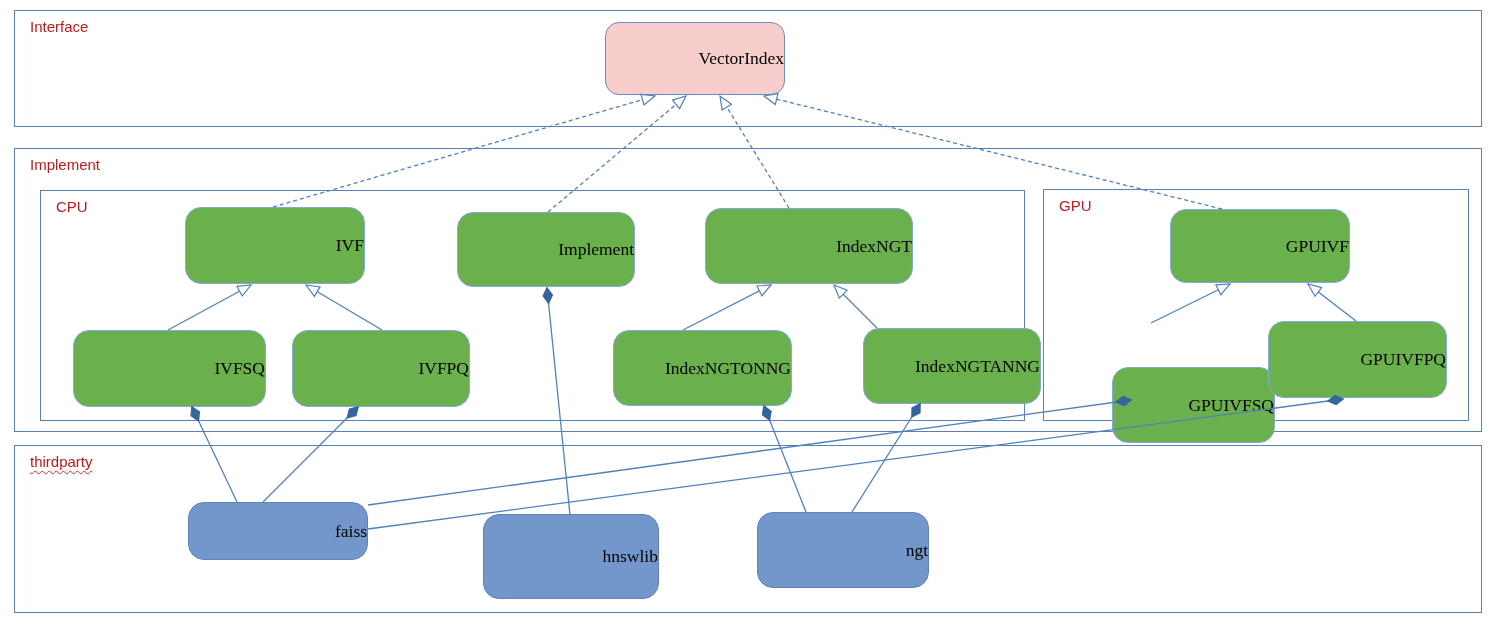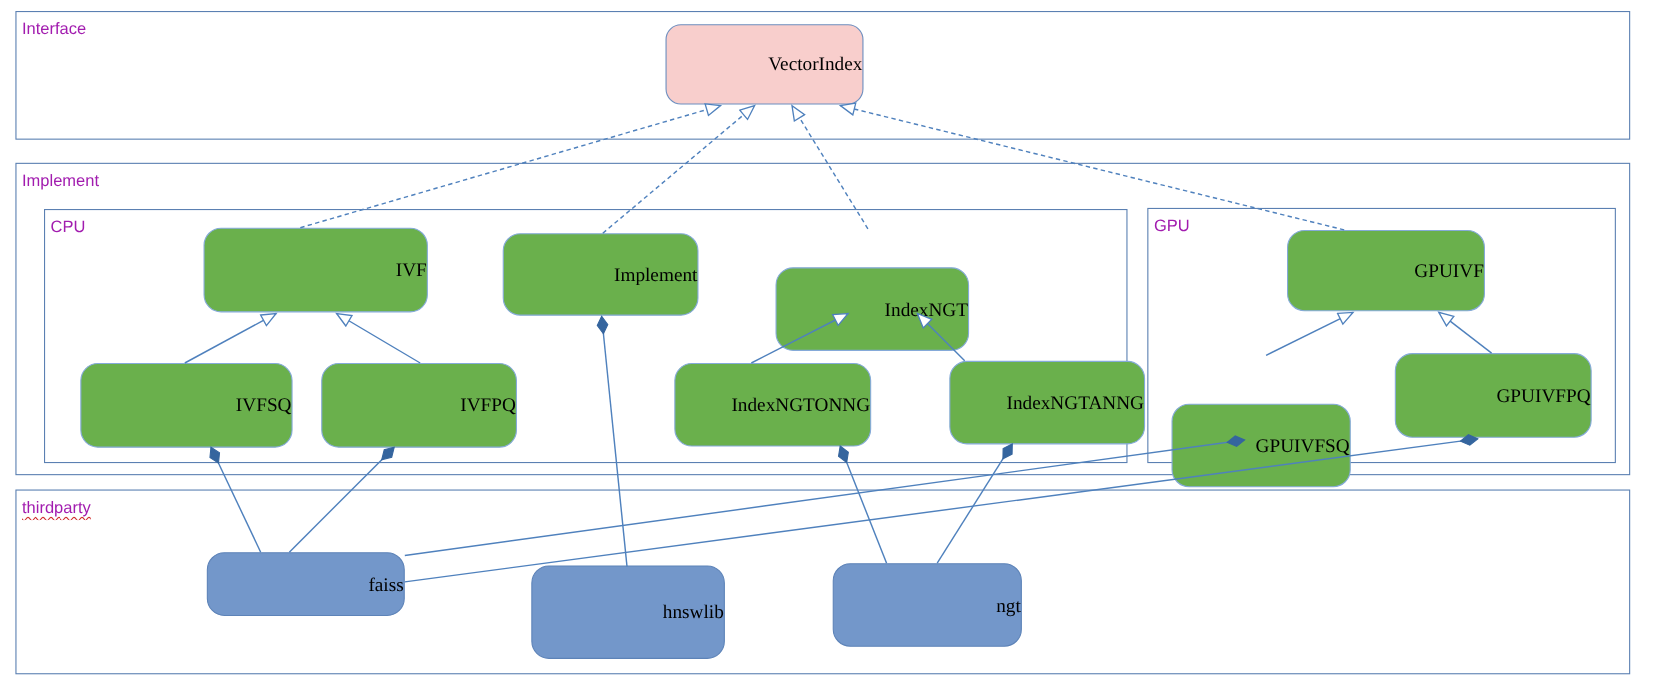--- a/index.html
+++ b/index.html
@@ -17,23 +17,23 @@
   }
   .container {
     position: absolute;
     border: 1.5px solid var(--container-border, #5b80b2);
     background: transparent;
     box-sizing: border-box;
   }
   .container-label {
     position: absolute;
     top: 7px;
-    left: 5px;
+    left: 15px;
     font-size: 15px;
-    color: #a21caf;
+    color: #b91c1c;
     font-family: "Liberation Sans", sans-serif;
     white-space: nowrap;
   }
   .container-label.misspelled {
     text-decoration: underline wavy var(--spellcheck-underline, #d03030);
     text-decoration-thickness: 1px;
     text-underline-offset: 3px;
   }
   .node {
     position: absolute;
@@ -103,45 +103,45 @@
         <span class="container-label">GPU</span>
       </div>
       <div class="container" style="left: 14px; top: 445px; width: 1468px; height: 168px;">
         <span class="container-label misspelled">thirdparty</span>
       </div>
     </div>
   <div id="nodes-layer">
       <div class="node interface" style="left: 605px; top: 22px; width: 180px; height: 73px;">
         <span>VectorIndex</span>
       </div>
-      <div class="node impl" style="left: 185px; top: 207px; width: 204px; height: 77px;">
+      <div class="node impl" style="left: 185px; top: 207px; width: 180px; height: 77px;">
         <span>IVF</span>
       </div>
       <div class="node impl" style="left: 457px; top: 212px; width: 178px; height: 75px;">
         <span>Implement</span>
       </div>
-      <div class="node impl" style="left: 705px; top: 208px; width: 176px; height: 76px; margin-top: 35px;">
+      <div class="node impl" style="left: 705px; top: 208px; width: 208px; height: 76px;">
         <span>IndexNGT</span>
       </div>
       <div class="node impl" style="left: 73px; top: 330px; width: 193px; height: 77px;">
         <span>IVFSQ</span>
       </div>
       <div class="node impl" style="left: 292px; top: 330px; width: 178px; height: 77px;">
         <span>IVFPQ</span>
       </div>
       <div class="node impl" style="left: 613px; top: 330px; width: 179px; height: 76px;">
         <span>IndexNGTONNG</span>
       </div>
       <div class="node impl" style="left: 827px; top: 328px; width: 178px; height: 76px; margin-left: 36px;">
         <span>IndexNGTANNG</span>
       </div>
       <div class="node impl" style="left: 1170px; top: 209px; width: 180px; height: 74px;">
         <span>GPUIVF</span>
       </div>
-      <div class="node impl" style="left: 1065px; top: 323px; width: 163px; height: 76px; margin-top: 44px;">
+      <div class="node impl" style="left: 1112px; top: 323px; width: 163px; height: 76px; margin-top: 44px;">
         <span>GPUIVFSQ</span>
       </div>
       <div class="node impl" style="left: 1268px; top: 321px; width: 179px; height: 77px;">
         <span>GPUIVFPQ</span>
       </div>
       <div class="node thirdparty" style="left: 188px; top: 502px; width: 180px; height: 58px;">
         <span>faiss</span>
       </div>
       <div class="node thirdparty" style="left: 483px; top: 514px; width: 176px; height: 85px;">
         <span>hnswlib</span>

